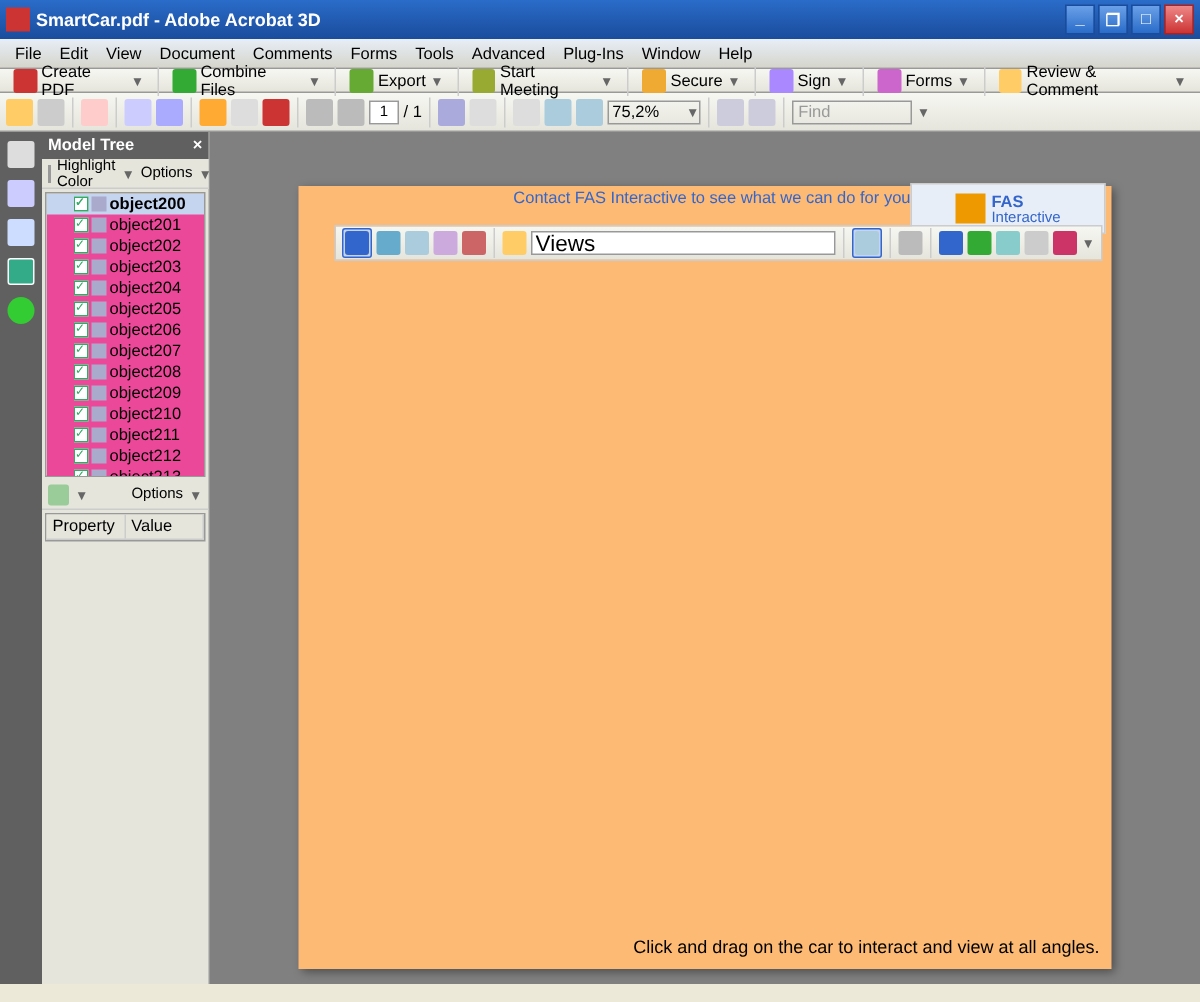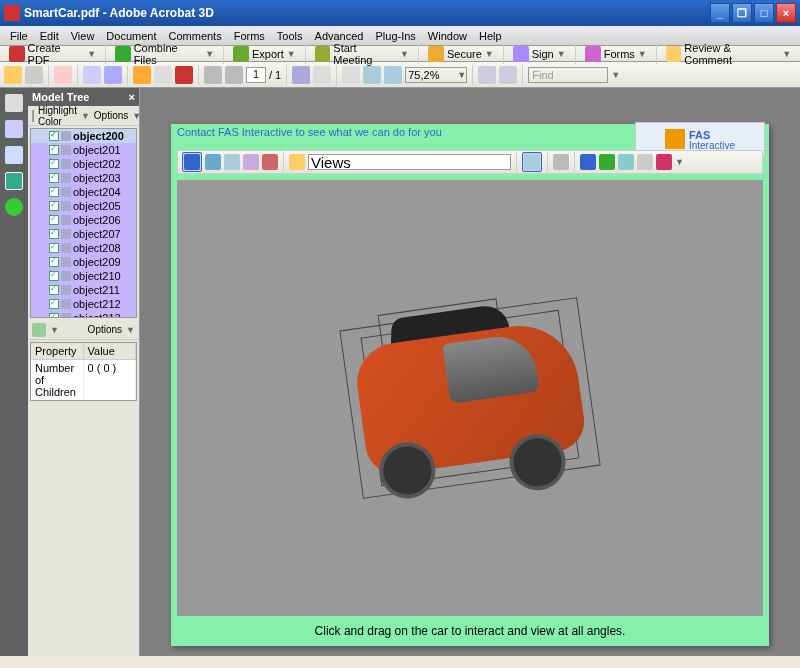--- a/index.html
+++ b/index.html
@@ -31,38 +31,38 @@
 
 .left-strip { width: 28px; background: #606060; display: flex; flex-direction: column; align-items: center; padding-top: 6px; gap: 8px; }
 .strip-ico { width: 18px; height: 18px; border-radius: 2px; cursor: pointer; }
 
 .model-tree { width: 112px; background: #e5e5dc; display: flex; flex-direction: column; border-right: 1px solid #999; }
 .mt-header { height: 18px; background: #606060; color: white; display: flex; align-items: center; padding: 0 4px; font-size: 10px; font-weight: bold; }
 .mt-header .x { margin-left: auto; cursor: pointer; }
 .mt-toolbar { height: 20px; background: #e5e5dc; display: flex; align-items: center; padding: 0 4px; gap: 4px; border-bottom: 1px solid #ccc; }
 .hl-swatch { width: 12px; height: 12px; background: #e33; border: 1px solid #999; }
 .mt-label { font-size: 10px; }
-.tree-list { flex: 1; background: #c4b5fd; overflow-y: auto; border: 1px solid #999; margin: 2px; min-height: 190px; max-height: 190px; }
+.tree-list { flex: 1; background: #ec4899; overflow-y: auto; border: 1px solid #999; margin: 2px; min-height: 190px; max-height: 190px; }
 .tree-item { display: flex; align-items: center; padding: 1px 2px 1px 18px; gap: 2px; font-size: 10px; }
 .tree-item.sel { background: #c5d5f0; font-weight: bold; }
 .tree-chk { width: 10px; height: 10px; border: 1px solid #3a6; background: white; position: relative; }
 .tree-chk::after { content: '✓'; color: #3a6; font-size: 8px; position: absolute; top: -2px; left: 0; }
 .tree-cube { width: 10px; height: 10px; background: #aac; }
 
 .views-bar { height: 20px; display: flex; align-items: center; padding: 0 4px; gap: 4px; border-bottom: 1px solid #ccc; }
 .views-list { background: white; border: 1px solid #999; margin: 2px; padding: 2px; font-size: 10px; height: 150px; }
 
 .prop-grid { border: 1px solid #999; margin: 2px; background: white; font-size: 10px; }
 .prop-head { display: flex; background: #e5e5dc; border-bottom: 1px solid #ccc; }
 .prop-head div { flex: 1; padding: 2px 4px; border-right: 1px solid #ccc; }
 .prop-row { display: flex; }
 .prop-row div { flex: 1; padding: 2px 4px; border-right: 1px solid #eee; }
 
 .doc-area { flex: 1; background: #808080; display: flex; justify-content: center; padding: 36px 10px 10px; overflow: hidden; }
-.page { width: 598px; background: #86efac; box-shadow: 2px 2px 6px rgba(0,0,0,0.4); display: flex; flex-direction: column; }
+.page { width: 542px; background: #fdba74; box-shadow: 2px 2px 6px rgba(0,0,0,0.4); display: flex; flex-direction: column; align-items: flex-end; }
 .page-top { height: 20px; padding: 2px 6px; color: #36c; font-size: 11px; display: flex; }
 .fas-logo { margin-left: auto; width: 130px; height: 34px; background: #e8eef7; border: 1px solid #ccc; display: flex; align-items: center; justify-content: center; gap: 4px; margin-top: -4px; margin-right: -2px; }
 .fas-sq { width: 20px; height: 20px; background: #e90; }
 .fas-txt { font-size: 13px; color: #36c; font-weight: bold; line-height: 1; }
 .fas-txt small { font-size: 10px; font-weight: normal; display: block; }
 
 .td-toolbar { height: 24px; background: linear-gradient(#f7f7f2,#e5e5dc); border: 1px solid #ccc; margin: 6px; display: flex; align-items: center; padding: 0 4px; gap: 3px; }
 .td-ico { width: 16px; height: 16px; border-radius: 2px; cursor: pointer; }
 .td-active { border: 1px solid #36c; background: #c5d5f0; padding: 1px; border-radius: 2px; }
 .views-input { flex: 0 0 100px; height: 16px; border: 1px solid #999; font-size: 15px; padding-left: 2px; }
@@ -297,24 +297,20 @@
       <div class="tb2-ico" style="background:#9c9;width:14px;height:14px"></div>
       <span class="dd">▼</span>
       <span style="margin-left:auto" class="mt-label">Options</span>
         <span class="dd">▼</span>
     </div>
 
     <div class="prop-grid">
       <div class="prop-head">
         <div>Property</div>
         <div>Value</div>
-      </div>
-      <div class="prop-row">
-        <div>Number of Children</div>
-        <div>0 ( 0 )</div>
       </div>
     </div>
   </div>
 
   <div class="doc-area">
     <div class="page">
       <div class="page-top">
         <span>Contact FAS Interactive to see what we can do for you</span>
         <div class="fas-logo">
           <div class="fas-sq"></div>

